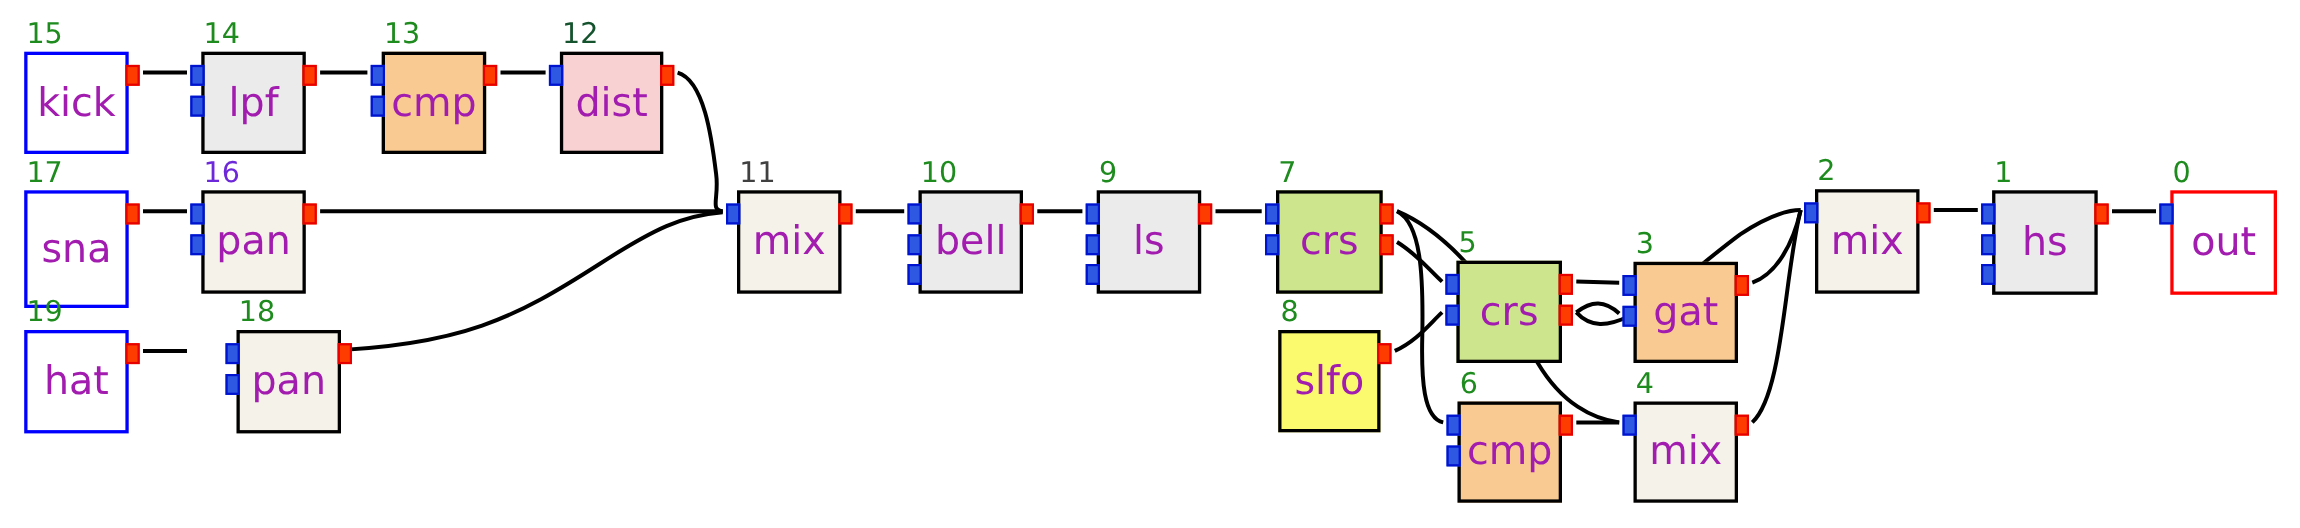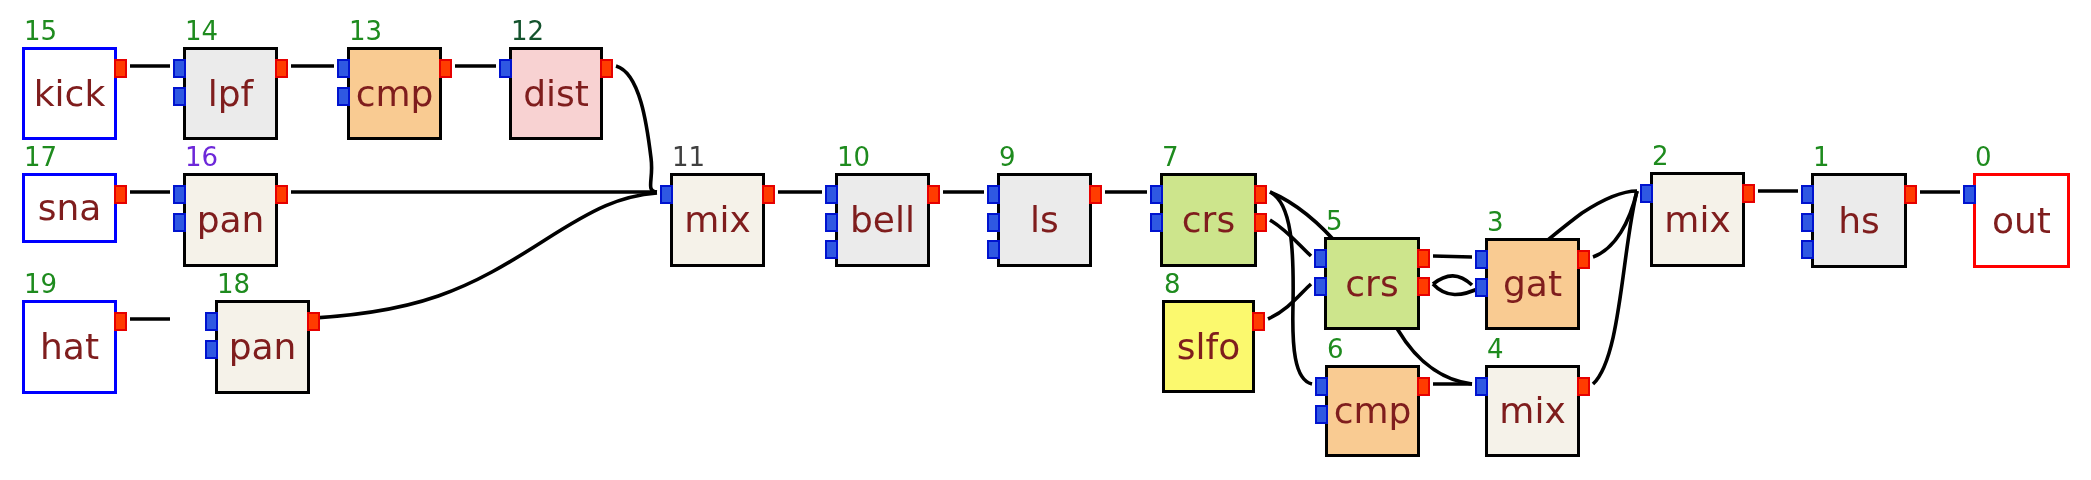--- a/index.html
+++ b/index.html
@@ -8,21 +8,21 @@
     font-family:"DejaVu Sans", sans-serif; overflow:hidden; background:#ffffff;
   }
   svg.wires { position:absolute; left:0; top:0; z-index:0; }
   svg.wires path { fill:none; stroke:#000000; stroke-width:3.6px; }
   .node {
     position:absolute; z-index:2; box-sizing:border-box;
     border:3.6px solid #000;
     display:flex; align-items:center; justify-content:center;
   }
   .node .label {
-    font-size:36px; color:#7f1d1d; line-height:1; letter-spacing:0px; white-space:nowrap;
+    font-size:36px; color:#a21caf; line-height:1; letter-spacing:0px; white-space:nowrap;
   }
   .node .num {
     position:absolute; left:-1px; top:-32px; font-size:26px; line-height:1;
   }
   .port {
     position:absolute; width:13px; height:19px; box-sizing:border-box; z-index:3;
   }
   .port.in  { left:-13px; }
   .port.out { right:-13px; }
 </style>
@@ -74,21 +74,21 @@
       <div class="port in" style="top: 9px; background: rgb(47, 88, 226); border: 2.5px solid rgb(0, 19, 207);"></div>
       <div class="port in" style="top: 37px; background: rgb(47, 88, 226); border: 2.5px solid rgb(0, 19, 207);"></div>
       <div class="port out" style="top: 9px; background: rgb(255, 60, 0); border: 2.5px solid rgb(230, 0, 0);"></div>
     </div>
     <div class="node" style="left: 509px; top: 47px; width: 94px; height: 93px; background: rgb(248, 210, 210); border-color: rgb(0, 0, 0);">
       <span class="num" style="color: #14532d;">12</span>
       <span class="label">dist</span>
       <div class="port in" style="top: 9px; background: rgb(47, 88, 226); border: 2.5px solid rgb(0, 19, 207);"></div>
       <div class="port out" style="top: 9px; background: rgb(255, 60, 0); border: 2.5px solid rgb(230, 0, 0);"></div>
     </div>
-    <div class="node" style="left: 22px; top: 173px; width: 95px; height: 70px; background: rgb(255, 255, 255); border-color: rgb(0, 0, 255);">
+    <div class="node" style="left: 22px; top: 173px; width: 95px; height: 107px; background: rgb(255, 255, 255); border-color: rgb(0, 0, 255);">
       <span class="num" style="color: rgb(30, 139, 30);">17</span>
       <span class="label">sna</span>
       <div class="port out" style="top: 9px; background: rgb(255, 60, 0); border: 2.5px solid rgb(230, 0, 0);"></div>
     </div>
     <div class="node" style="left: 183px; top: 173px; width: 95px; height: 94px; background: rgb(245, 242, 233); border-color: rgb(0, 0, 0);">
       <span class="num" style="color: #6d28d9;">16</span>
       <span class="label">pan</span>
       <div class="port in" style="top: 9px; background: rgb(47, 88, 226); border: 2.5px solid rgb(0, 19, 207);"></div>
       <div class="port in" style="top: 37px; background: rgb(47, 88, 226); border: 2.5px solid rgb(0, 19, 207);"></div>
       <div class="port out" style="top: 9px; background: rgb(255, 60, 0); border: 2.5px solid rgb(230, 0, 0);"></div>

